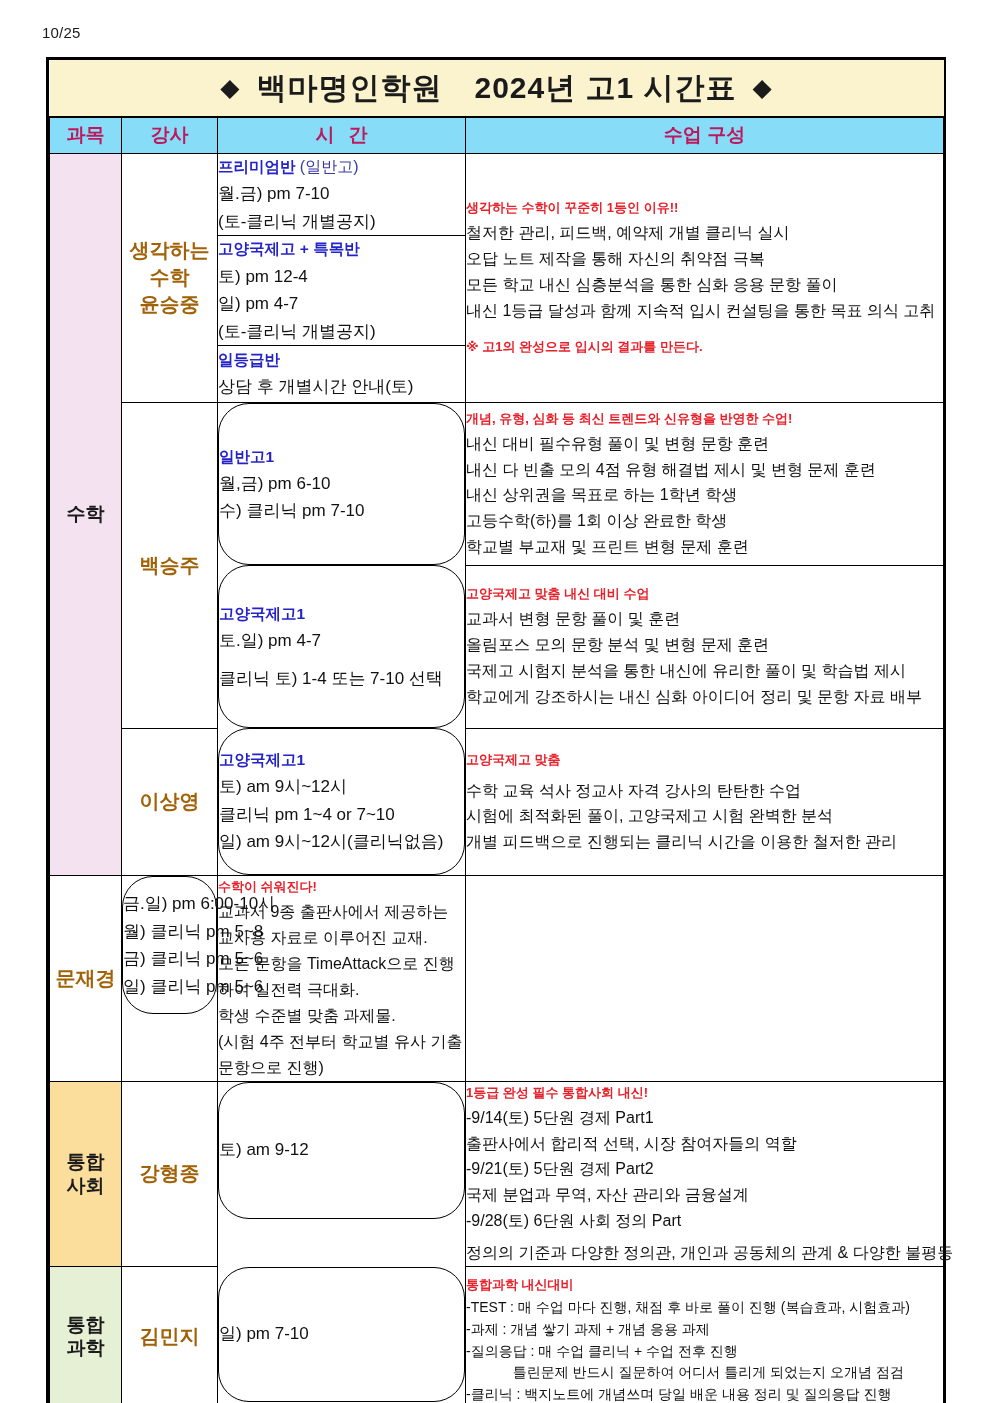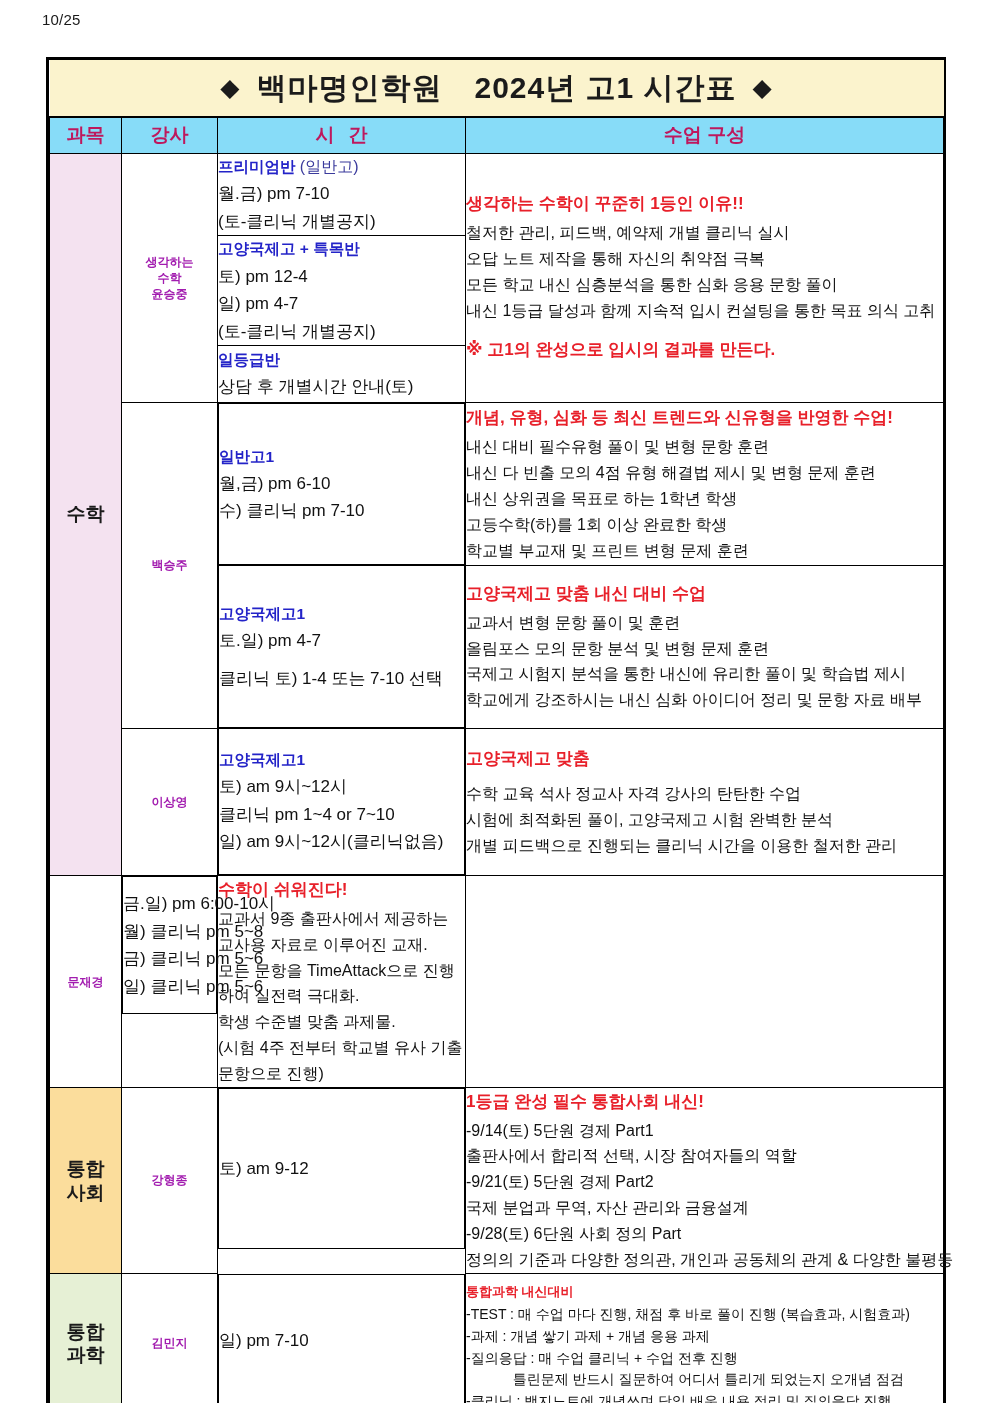--- a/index.html
+++ b/index.html
@@ -11,21 +11,21 @@
     width: 992px;
     height: 1403px;
     font-family: "Liberation Sans", "DejaVu Sans", sans-serif;
     color: #000000;
     position: relative;
     overflow: hidden;
   }
   .page-mark {
     position: absolute;
     left: 42px;
-    top: 11px;
+    top: 24px;
     font-size: 15px;
     color: #1a1a1a;
     letter-spacing: 0.2px;
   }
   .sheet {
     position: absolute;
     left: 46px;
     top: 57px;
     width: 900px;
     border: 3px solid #000000;
@@ -87,23 +87,23 @@
     line-height: 1.25;
     border-width: 1.5px !important;
   }
   .subj.math { background: #F4E2F0; }
   .subj.soc  { background: #FBDD9C; }
   .subj.sci  { background: #E6F0D5; }
 
   
   .teach {
     text-align: center;
-    font-size: 12px;
-    font-weight: bold;
-    color: #a21caf;
+    font-size: 20px;
+    font-weight: bold;
+    color: #a16207;
     line-height: 1.35;
     border-width: 1.5px !important;
   }
 
   
   .time {
     padding: 9px 0 9px 14px;
     font-size: 17px;
     line-height: 1.62;
     color: #111;
@@ -115,43 +115,43 @@
     display: block;
     margin-bottom: 1px;
   }
   .time .cat .sub {
     font-weight: normal;
     font-size: 16px;
     color: #3a3a9c;
   }
   .time .ln { display: block; white-space: nowrap; }
   .time .spacer { display:block; height: 10px; }
-  .time.midv { display: flex; flex-direction: column; justify-content: center; }
+  .time.midv { display: flex; flex-direction: column; justify-content: center; border-radius: 31px; }
 
   
   .desc {
     padding: 10px 8px 10px 14px;
     font-size: 16px;
     line-height: 1.62;
     color: #111;
   }
   .desc .head {
     color: #E8202A;
     font-weight: bold;
-    font-size: 17px;
+    font-size: 13px;
     display: block;
     margin-bottom: 2px;
   }
   .desc .ln { display: block; }
   .desc .bd { font-weight: normal; display:block; }
   .desc .gap { display:block; height: 12px; }
   .desc.small { font-size: 14px; line-height: 1.55; padding-top: 8px; }
   .desc.small .head { font-size: 13px; }
   .desc.small .ln { white-space: nowrap; }
-  .desc .ln.nw { white-space: nowrap; }
+  .desc .ln.nw { white-space: nowrap; margin-top: 6px; }
 </style>
 </head>
 <body>
 
 <div class="page-mark">10/25</div>
 
 <div class="sheet">
   <table class="tt">
     <colgroup>
       <col class="c-subj">
@@ -294,21 +294,21 @@
     </tr>
 
     <tr>
       <td class="subj soc">
         <span>통합</span><br>
         <span>사회</span>
       </td>
       <td class="teach">
         <span>강형종</span>
       </td>
-      <td class="time midv" style="height:161px">
+      <td class="time midv" style="height:137px">
         <div>
               <span class="ln">토) am 9-12</span>
             </div>
       </td>
       <td class="desc">
         <span class="head">1등급 완성 필수 통합사회 내신!</span>
         <span class="bd">-9/14(토) 5단원 경제 Part1</span>
         <span class="ln">출판사에서 합리적 선택, 시장 참여자들의 역할</span>
         <span class="bd">-9/21(토) 5단원 경제 Part2</span>
         <span class="ln">국제 분업과 무역, 자산 관리와 금융설계</span>

